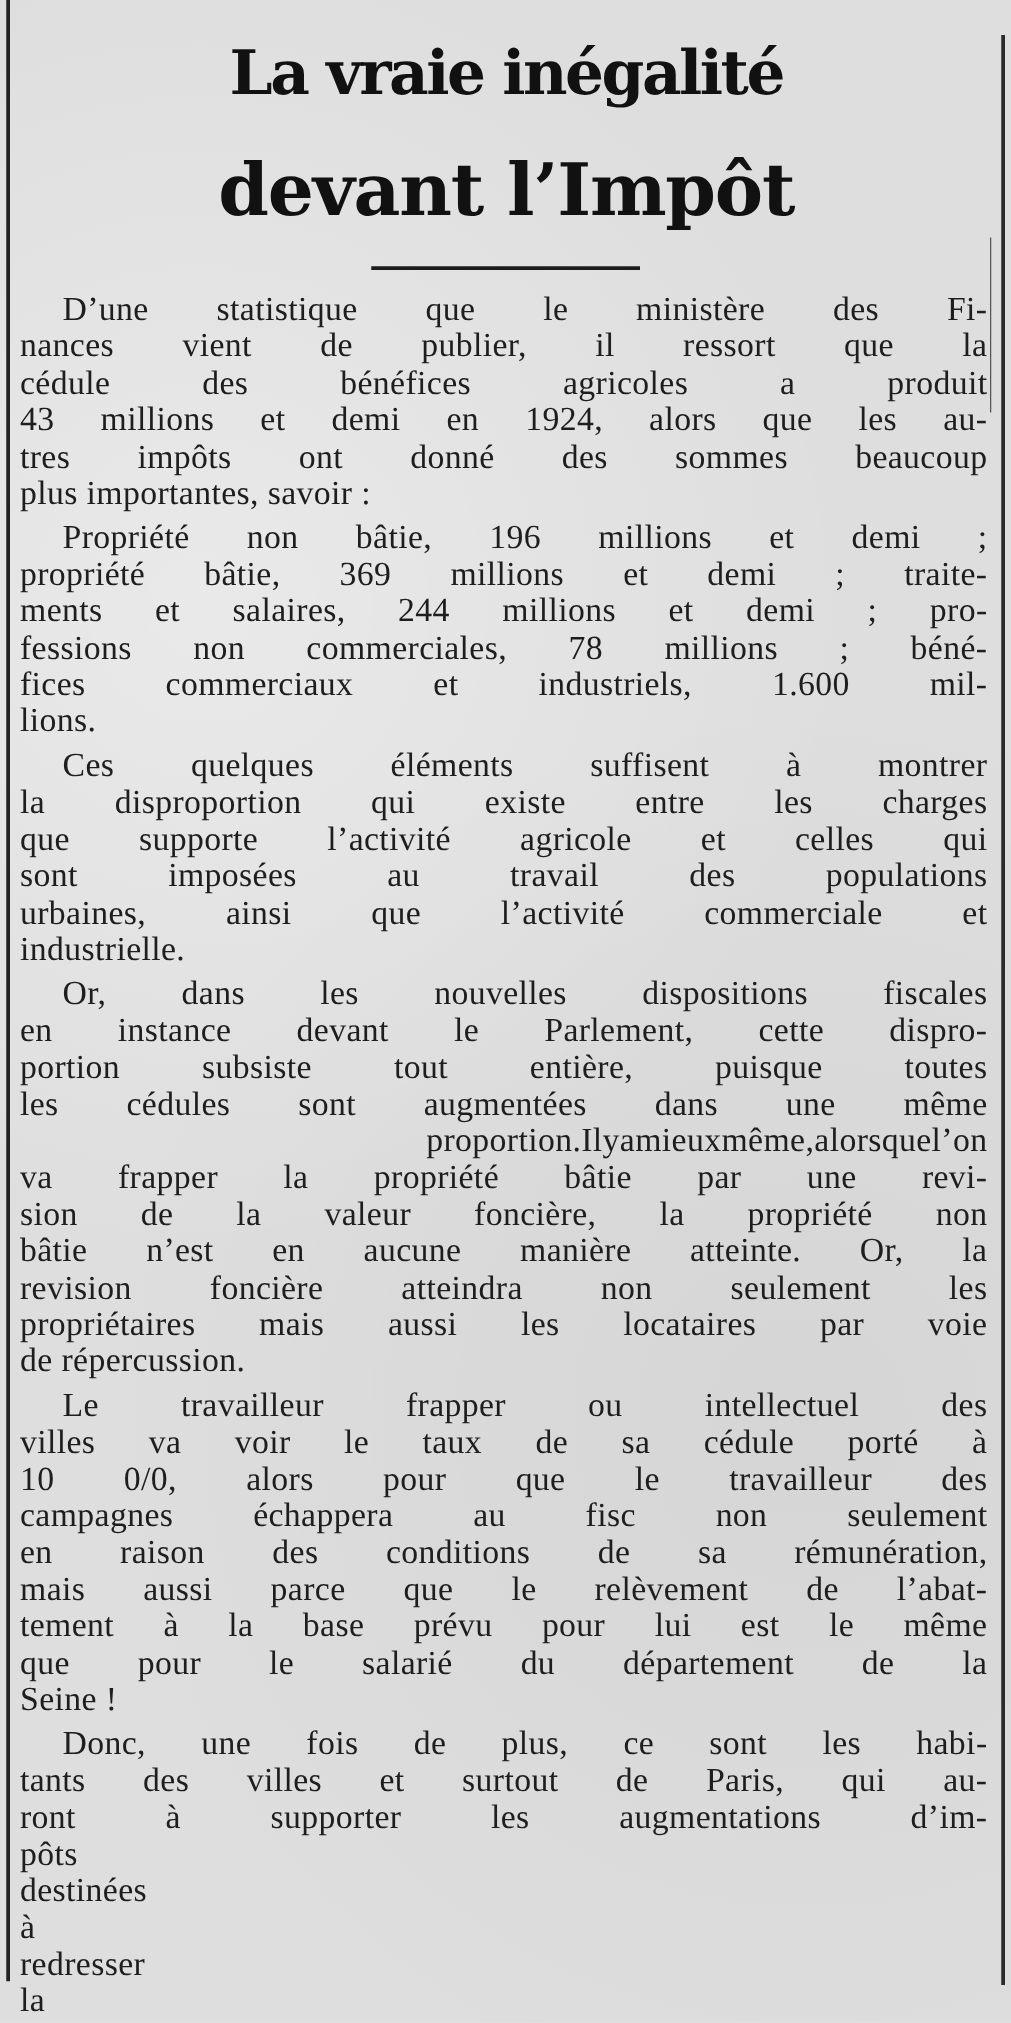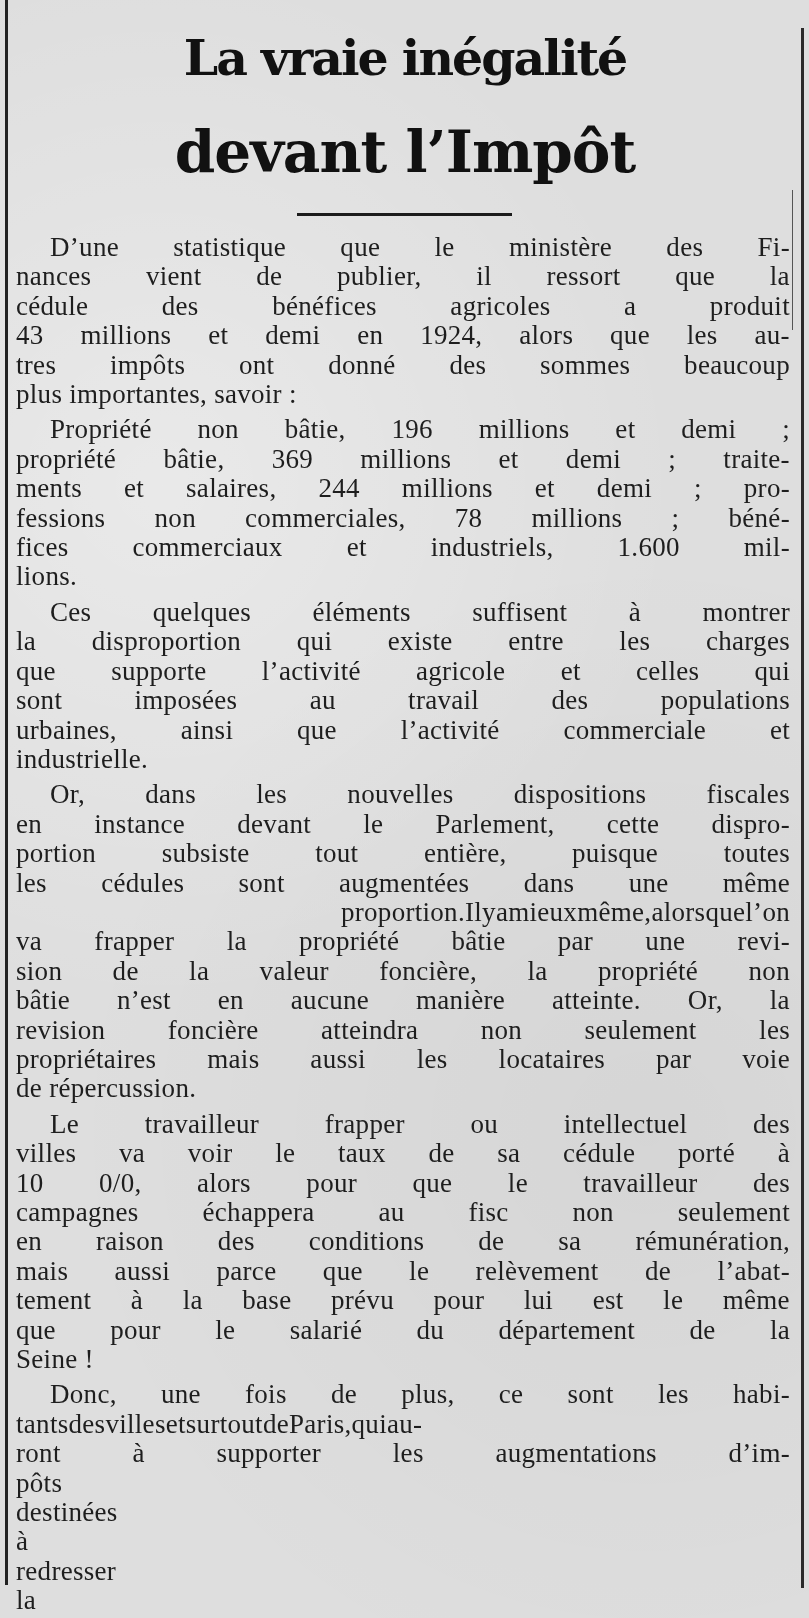--- a/index.html
+++ b/index.html
@@ -443,21 +443,21 @@
           <span>Donc,</span>
           <span>une</span>
           <span>fois</span>
           <span>de</span>
           <span>plus,</span>
           <span>ce</span>
           <span>sont</span>
           <span>les</span>
           <span>habi-</span>
         </span>
-        <span class="line" style="display: flex; justify-content: flex-start;">
+        <span class="line" style="display: flex; justify-content: space-between;">
           <span>tants</span>
           <span>des</span>
           <span>villes</span>
           <span>et</span>
           <span>surtout</span>
           <span>de</span>
           <span>Paris,</span>
           <span>qui</span>
           <span>au-</span>
         </span>

